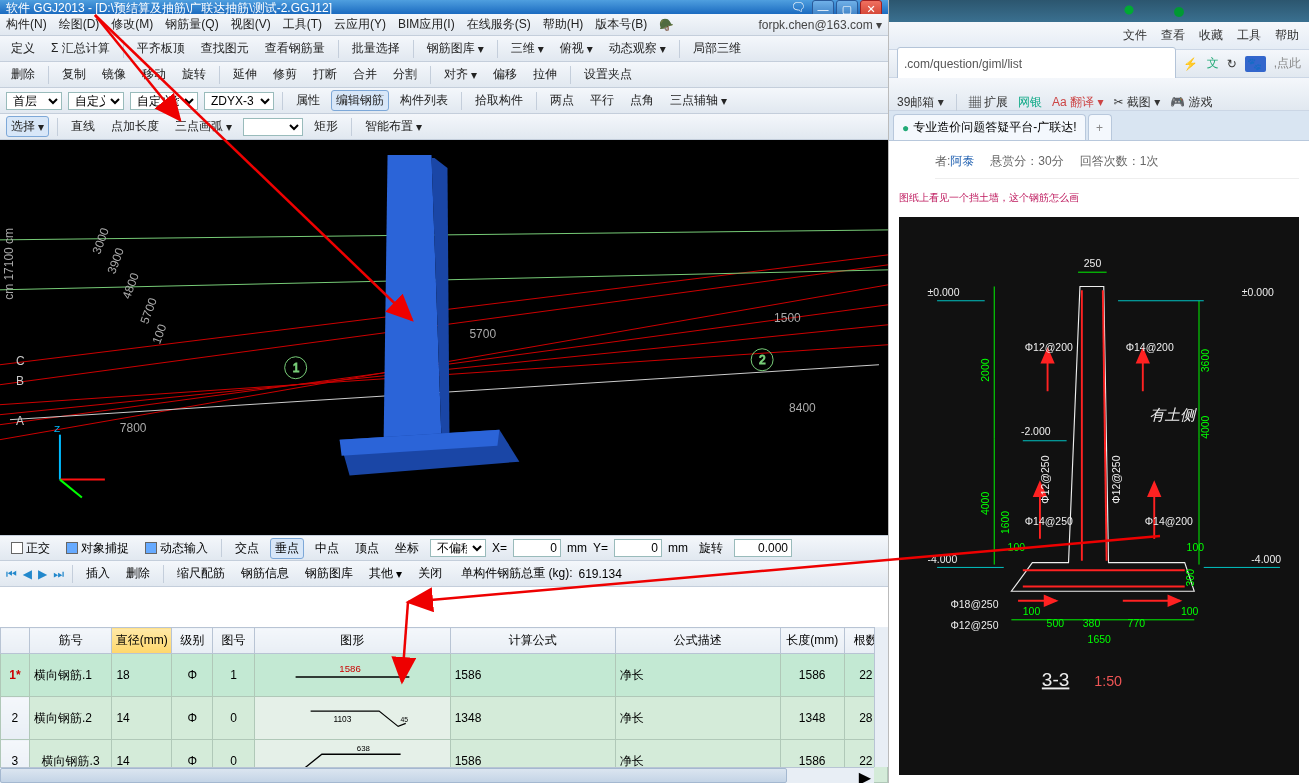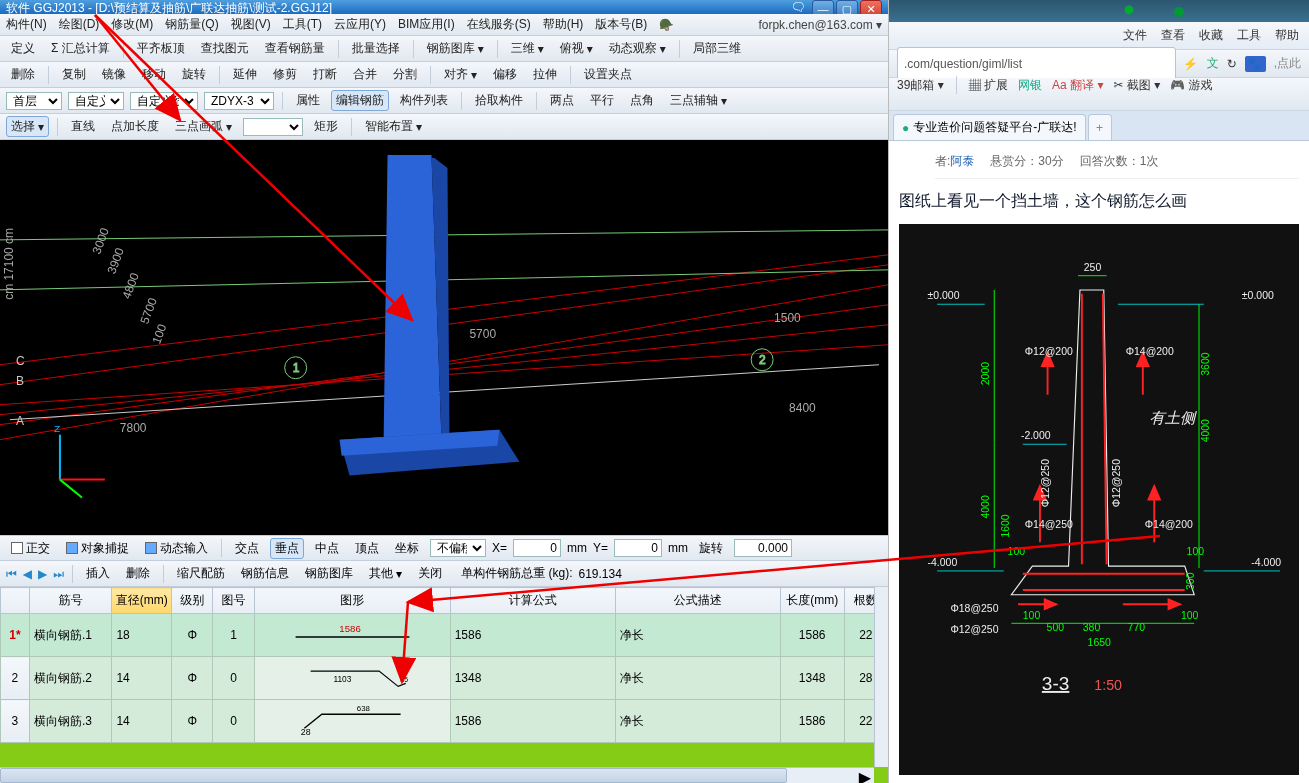--- a/index.html
+++ b/index.html
@@ -29,21 +29,21 @@
 .viewport { flex: 0 0 395px; background: #000; position: relative; overflow: hidden; }
 .viewport svg { position: absolute; inset: 0; }
 
 
 .statusrow { height: 26px; background: linear-gradient(#f4f7fb,#e1e8f0); border-top: 1px solid #c4cedb; border-bottom: 1px solid #c4cedb; display: flex; align-items: center; font-size: 12px; padding: 0 6px; gap: 6px; }
 
 
 .navrow { height: 26px; background: linear-gradient(#f4f7fb,#e1e8f0); border-bottom: 1px solid #c4cedb; display: flex; align-items: center; font-size: 12px; padding: 0 6px; gap: 6px; }
 
 
-.tablewrap { flex: 1; overflow: hidden; background: #84cc16; position: relative; }
+.tablewrap { flex: 1; overflow: hidden; background: #84cc16; position: relative; margin-top: 40px; }
 table { border-collapse: collapse; width: 100%; font-size: 12px; table-layout: fixed; }
 th { background: linear-gradient(#f4f7fb,#e8eef5); border: 1px solid #b8c4d4; padding: 4px 2px; font-weight: normal; text-align: center; height: 22px; }
 th.hl { background: linear-gradient(#ffe9a8,#ffd76a); }
 td { border: 1px solid #b0c8b8; padding: 2px 4px; text-align: center; height: 40px; background: #d4ebd9; }
 tr.sel td { background: #c3e9d3; }
 td.rowh { background: linear-gradient(#f4f7fb,#e8eef5); width: 26px; }
 td.rowh.sel { color: #c00; font-weight: bold; }
 .shapecell { position: relative; background: #e5f0e8; }
 .shapecell svg { width: 100%; height: 100%; }
 
@@ -54,28 +54,28 @@
 
 .arrow-overlay { position: absolute; inset: 0; pointer-events: none; z-index: 50; }
 
 
 .browser { position: absolute; left: 889px; top: 0; right: 0; height: 783px; display: flex; flex-direction: column; background: #fff; }
 .br-scenic { height: 22px; background: linear-gradient(#2c566f,#3a7090); position: relative; overflow: hidden; }
 .br-scenic::after { content:""; position:absolute; right:60px; top:0; width:200px; height:22px; background: radial-gradient(20px 20px at 80px 10px, #0a3 20%, transparent 25%), radial-gradient(22px 22px at 130px 12px, #093 20%, transparent 25%); }
 .br-menu { height: 28px; background: linear-gradient(#f6f8fb,#e5ecf5); border-bottom:1px solid #cbd6e5; display:flex; align-items:center; justify-content:flex-end; gap:14px; font-size:12px; padding:0 10px; color:#333; }
 .br-addr { height: 28px; background: linear-gradient(#f4f7fb,#e1e8f0); border-bottom:1px solid #cbd6e5; display:flex; align-items:center; font-size:12px; padding:0 8px; gap:8px; color:#333; }
 .addr-input { flex:1; height:20px; border:1px solid #b4c4d8; background:#fff; border-radius:3px; padding:16px 6px; font-size:12px; color:#555; display:flex; align-items:center; }
-.br-tools { height: 26px; background: linear-gradient(#f4f7fb,#e1e8f0); border-bottom:1px solid #cbd6e5; display:flex; align-items:flex-end; font-size:12px; padding:16px 8px; gap:10px; color:#333; }
+.br-tools { height: 26px; background: linear-gradient(#f4f7fb,#e1e8f0); border-bottom:1px solid #cbd6e5; display:flex; align-items:flex-start; font-size:12px; padding:16px 8px; gap:10px; color:#333; }
 .br-tabs { height: 30px; background: #d9e5f2; border-bottom:1px solid #b8c8dc; display:flex; align-items:flex-end; font-size:12px; padding:0 4px; gap:2px; }
 .br-tab { height:26px; background:#f4f8fd; border:1px solid #b8c8dc; border-bottom:none; border-radius:4px 4px 0 0; padding:0 8px; display:flex; align-items:center; gap:4px; max-width:200px; }
 .br-tab.add { width:24px; justify-content:center; color:#888; }
 .br-page { flex:1; background:#fff; padding:8px 10px; font-size:12px; color:#333; display:flex; flex-direction:column; }
 .postmeta { color:#666; font-size:12px; padding:4px 0 8px; border-bottom:1px solid #eee; display:flex; gap:16px;margin-left:36px; }
 .postmeta a { color:#2060b0; text-decoration:none; }
-.posttitle { font-size:16px; color:#0f172a; padding:12px 0; }
+.posttitle { font-size:10px; color:#be185d; padding:12px 0; }
 
 .drawing { flex:1; background:#111; position:relative; min-height:480px; }
 .drawing svg { position:absolute; inset:0; }
 
 .sq { width:12px; height:12px; display:inline-block; border:1px solid #666; background:#fff; }
 </style>
 </head>
 <body>
 
 <div class="app-window">
@@ -341,21 +341,21 @@
                 <text x="70" y="30" font-size="11">1103</text>
                 <text x="158" y="30" font-size="9">45</text>
               </svg></td>
           <td style="text-align:left">1348</td>
           <td style="text-align:left">净长</td>
           <td>1348</td>
           <td>28</td>
         </tr>
         <tr>
           <td class="rowh">3</td>
-          <td style="text-align:left">横向钢筋.3</td>
+          <td style="text-align:center">横向钢筋.3</td>
           <td style="text-align:left">14</td>
           <td>Φ</td>
           <td>0</td>
           <td class="shapecell"><svg viewBox="0 0 190 40">
                 <polyline points="40,30 60,14 150,14" fill="none" stroke="#000" stroke-width="1.5"></polyline>
                 <text x="36" y="38" font-size="10">28</text>
                 <text x="100" y="10" font-size="9">638</text>
               </svg></td>
           <td style="text-align:left">1586</td>
           <td style="text-align:left">净长</td>

